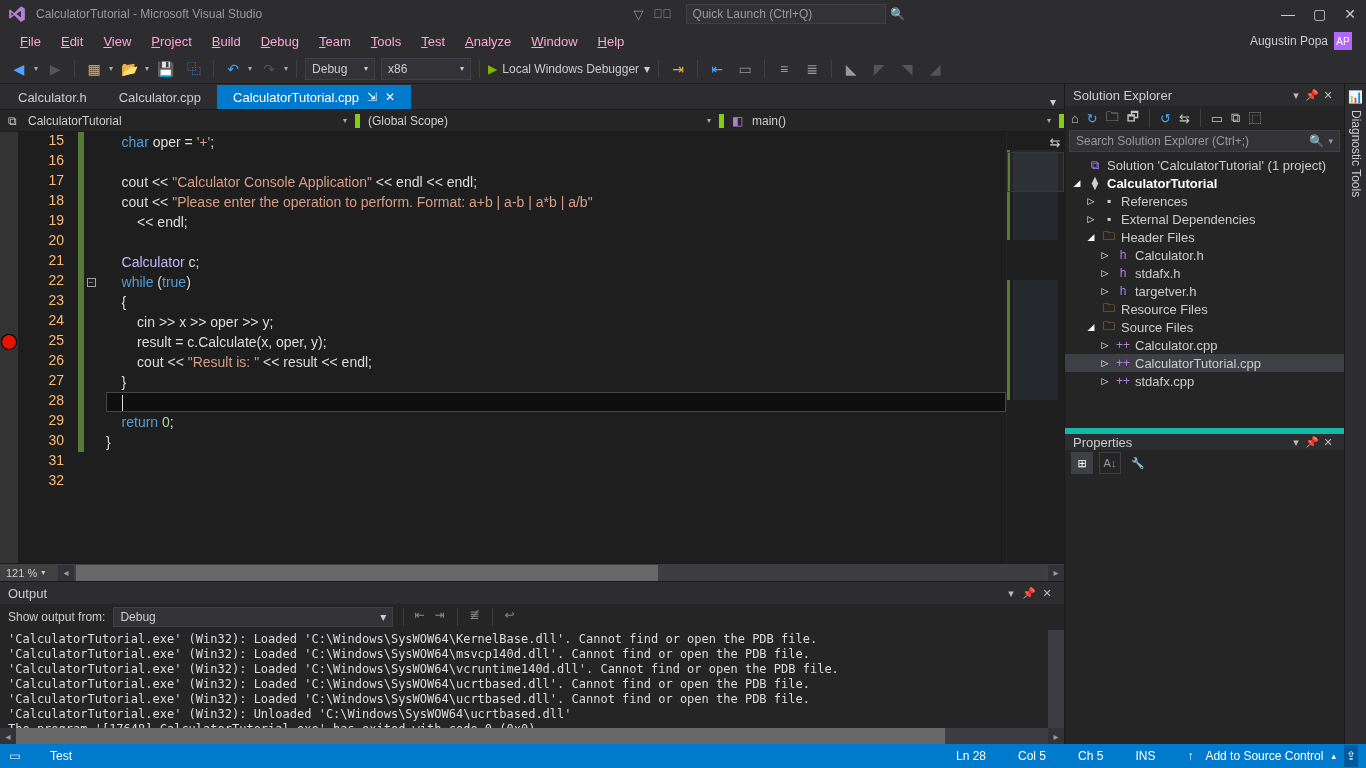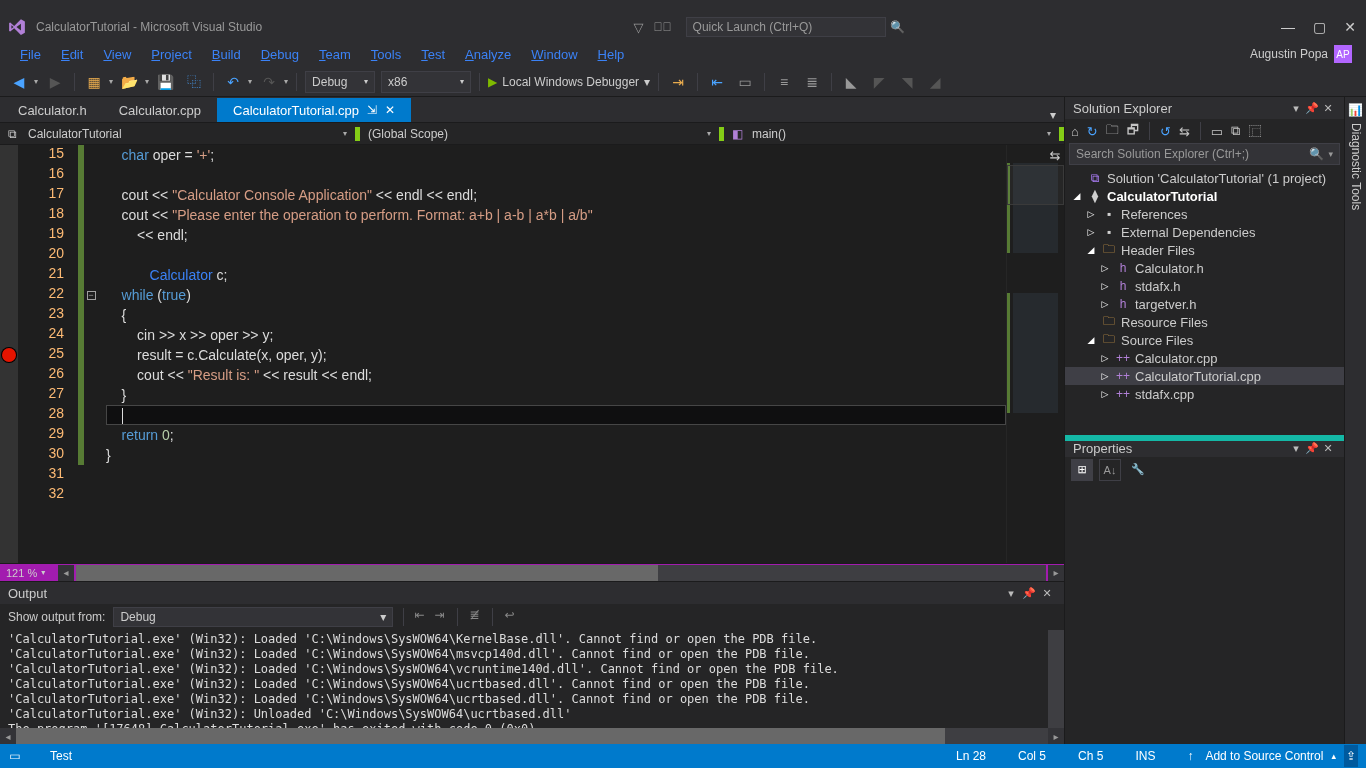--- a/index.html
+++ b/index.html
@@ -1,28 +1,28 @@
 <!DOCTYPE html>
 <html><head>
 <meta charset="utf-8">
 <style>
   * { margin:0; padding:0; box-sizing:border-box; font-family:"Segoe UI",Arial,sans-serif; }
   body { width:1366px; height:768px; background:#2d2d30; color:#ccc; overflow:hidden; font-size:13px; display:flex; flex-direction:column; }
   
-  .titlebar { height:28px; background:#2d2d30; display:flex; align-items:center; padding:0 4px; font-size:12px; color:#999; position:relative;margin-top:13px; }
+  .titlebar { height:28px; background:#2d2d30; display:flex; align-items:center; padding:0 4px; font-size:12px; color:#999; position:relative; }
   .titlebar .logo { width:20px; height:20px; margin:0 8px 0 4px; display:flex; align-items:center; }
   .titlebar .wincontrols { margin-left:auto; display:flex; gap:18px; align-items:center; padding-right:6px;}
   .titlebar .wincontrols span { color:#ccc; font-size:14px;}
   .quicklaunch { width:200px; height:20px; background:#333337; border:1px solid #3f3f46; color:#999; font-size:12px; padding:0 6px; margin-left:14px; display:flex; align-items:center; }
   .quicklaunch-search { width:24px; text-align:center; }
   .notice-icon { margin-left:auto; color:#999; font-size:13px; display:flex; gap:10px; align-items:center;}
   
   .menubar { height:26px; background:#2d2d30; display:flex; align-items:center; padding:0 10px; justify-content:space-between;}
   .menubar .menus { display:flex; gap:0; }
-  .menubar .menus span { padding:4px 10px; font-size:13px; color:#3b82f6; cursor:default;}
+  .menubar .menus span { padding:4px 10px; font-size:13px; color:#f9a8d4; cursor:default;}
   .menubar .menus span:first-letter { text-decoration:underline; }
   .menubar .user { font-size:12px; display:flex; align-items:center; gap:6px; padding-right:4px;}
   .menubar .user .avatar { width:18px; height:18px; background:#b266ff; color:#fff; font-size:10px; display:flex; align-items:center; justify-content:center; }
   
   .toolbar { height:30px; background:#2d2d30; border-bottom:1px solid #1b1b1c; display:flex; align-items:center; padding:0 8px; gap:6px; }
   .tool-btn { width:22px; height:22px; display:flex; align-items:center; justify-content:center; color:#dcdcdc; font-size:14px; }
   .tool-sep { width:1px; height:18px; background:#3f3f46; margin:0 2px;}
   .tool-dd { display:flex; align-items:center; gap:4px; }
   .tool-dd .caret { font-size:8px; color:#aaa;}
   .tool-combo { height:22px; background:#333337; border:1px solid #3f3f46; font-size:12px; padding:0 6px; display:flex; align-items:center; min-width:70px; justify-content:space-between;}
@@ -54,32 +54,32 @@
   .mod-gutter  { width:6px; }
   .fold-gutter { width:14px; background:#1e1e1e; text-align:center; font-family:Consolas,monospace; font-size:10px; color:#a0a0a0;}
   .code-col    { flex:1; font-family:Consolas,monospace; font-size:14px; line-height:20px; white-space:pre; padding-left:8px;}
   .row { height:20px; }
   .mod-green { background:#577b34; }
   .fold-box { border:1px solid #a0a0a0; width:9px; height:9px; display:inline-flex; align-items:center; justify-content:center; margin-top:6px; font-size:9px; line-height:1; color:#a0a0a0;}
   .bp { width:14px;height:14px;border-radius:50%;background:#e51400; margin:3px auto 0; box-shadow:0 0 0 1px #000;}
   .hl-line { background:#0f0f10; box-shadow:inset 0 0 0 1px #464646;}
   .kw   { color:#569cd6; }
   .str  { color:#d69d85; }
-  .type { color:#3b82f6;margin-left:28px; }
+  .type { color:#c4b5fd; }
   .num  { color:#b5cea8; }
   .txt  { color:#dcdcdc; }
   .caret-cursor { display:inline-block; width:1px; height:16px; background:#dcdcdc; vertical-align:middle;}
   
   .overview { width:58px; background:#1e1e1e; border-left:1px solid #262626; position:relative;}
   .overview-head { position:absolute; top:3px; right:3px; width:12px; text-align:center;}
   .ov-block { position:absolute; left:6px; right:6px; background:#262a2e; }
   .ov-green { position:absolute; left:0; width:3px; background:#577b34;}
   .ov-hi { position:absolute; left:0; right:0; height:40px; top:20px; background:rgba(255,255,255,0.04); border:1px solid #3a3a3a;}
   
-  .zoombar { height:18px; background:#a21caf; border-top:1px solid #1b1b1c; display:flex; align-items:center;}
+  .zoombar { height:18px; background:#404040; border-top:1px solid #1b1b1c; display:flex; align-items:center;}
   .zoombar .zpct { width:58px; font-size:11px; padding-left:6px; display:flex; align-items:center; gap:4px;}
   .zoombar .zpct .caret { font-size:8px;}
   .zoombar .hscroll { flex:1; height:16px; background:#3e3e42; position:relative; margin:0 2px;}
   .zoombar .arrow { width:16px; height:16px; background:#333337; color:#999; font-size:10px; display:flex; align-items:center; justify-content:center;}
   .zoombar .hthumb { position:absolute; top:0; bottom:0; left:0; width:60%; background:#686868;}
   
   .output-panel { border-top:1px solid #1b1b1c; display:flex; flex-direction:column; background:#252526;}
   .panel-title { height:22px; display:flex; align-items:center; padding:0 8px; font-size:13px; background:#2d2d30; color:#ccc;}
   .panel-title .t { flex:1;}
   .panel-title .pico { width:18px; text-align:center; font-size:11px; color:#bbb;}

